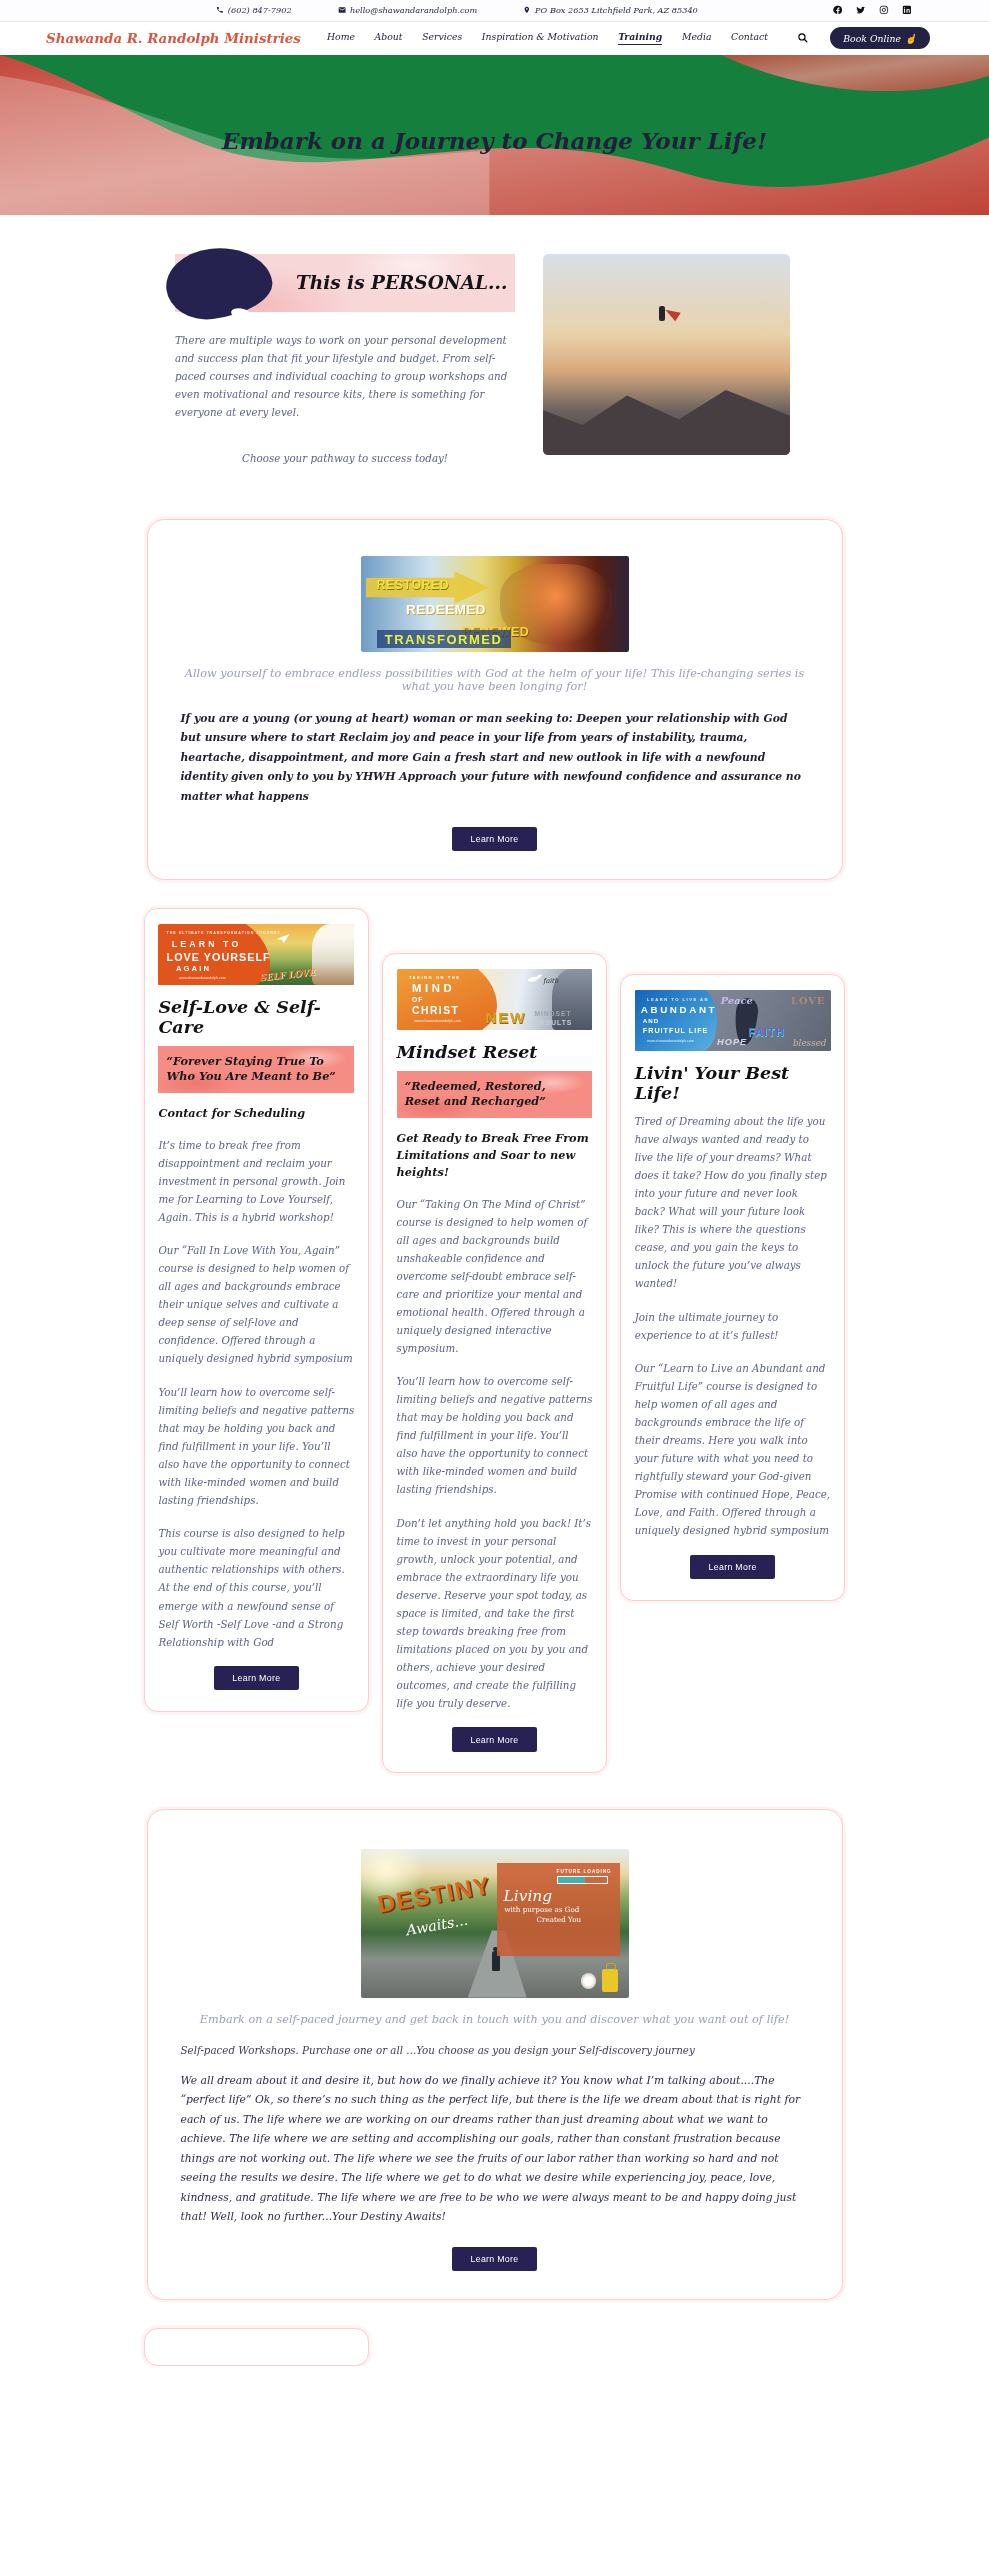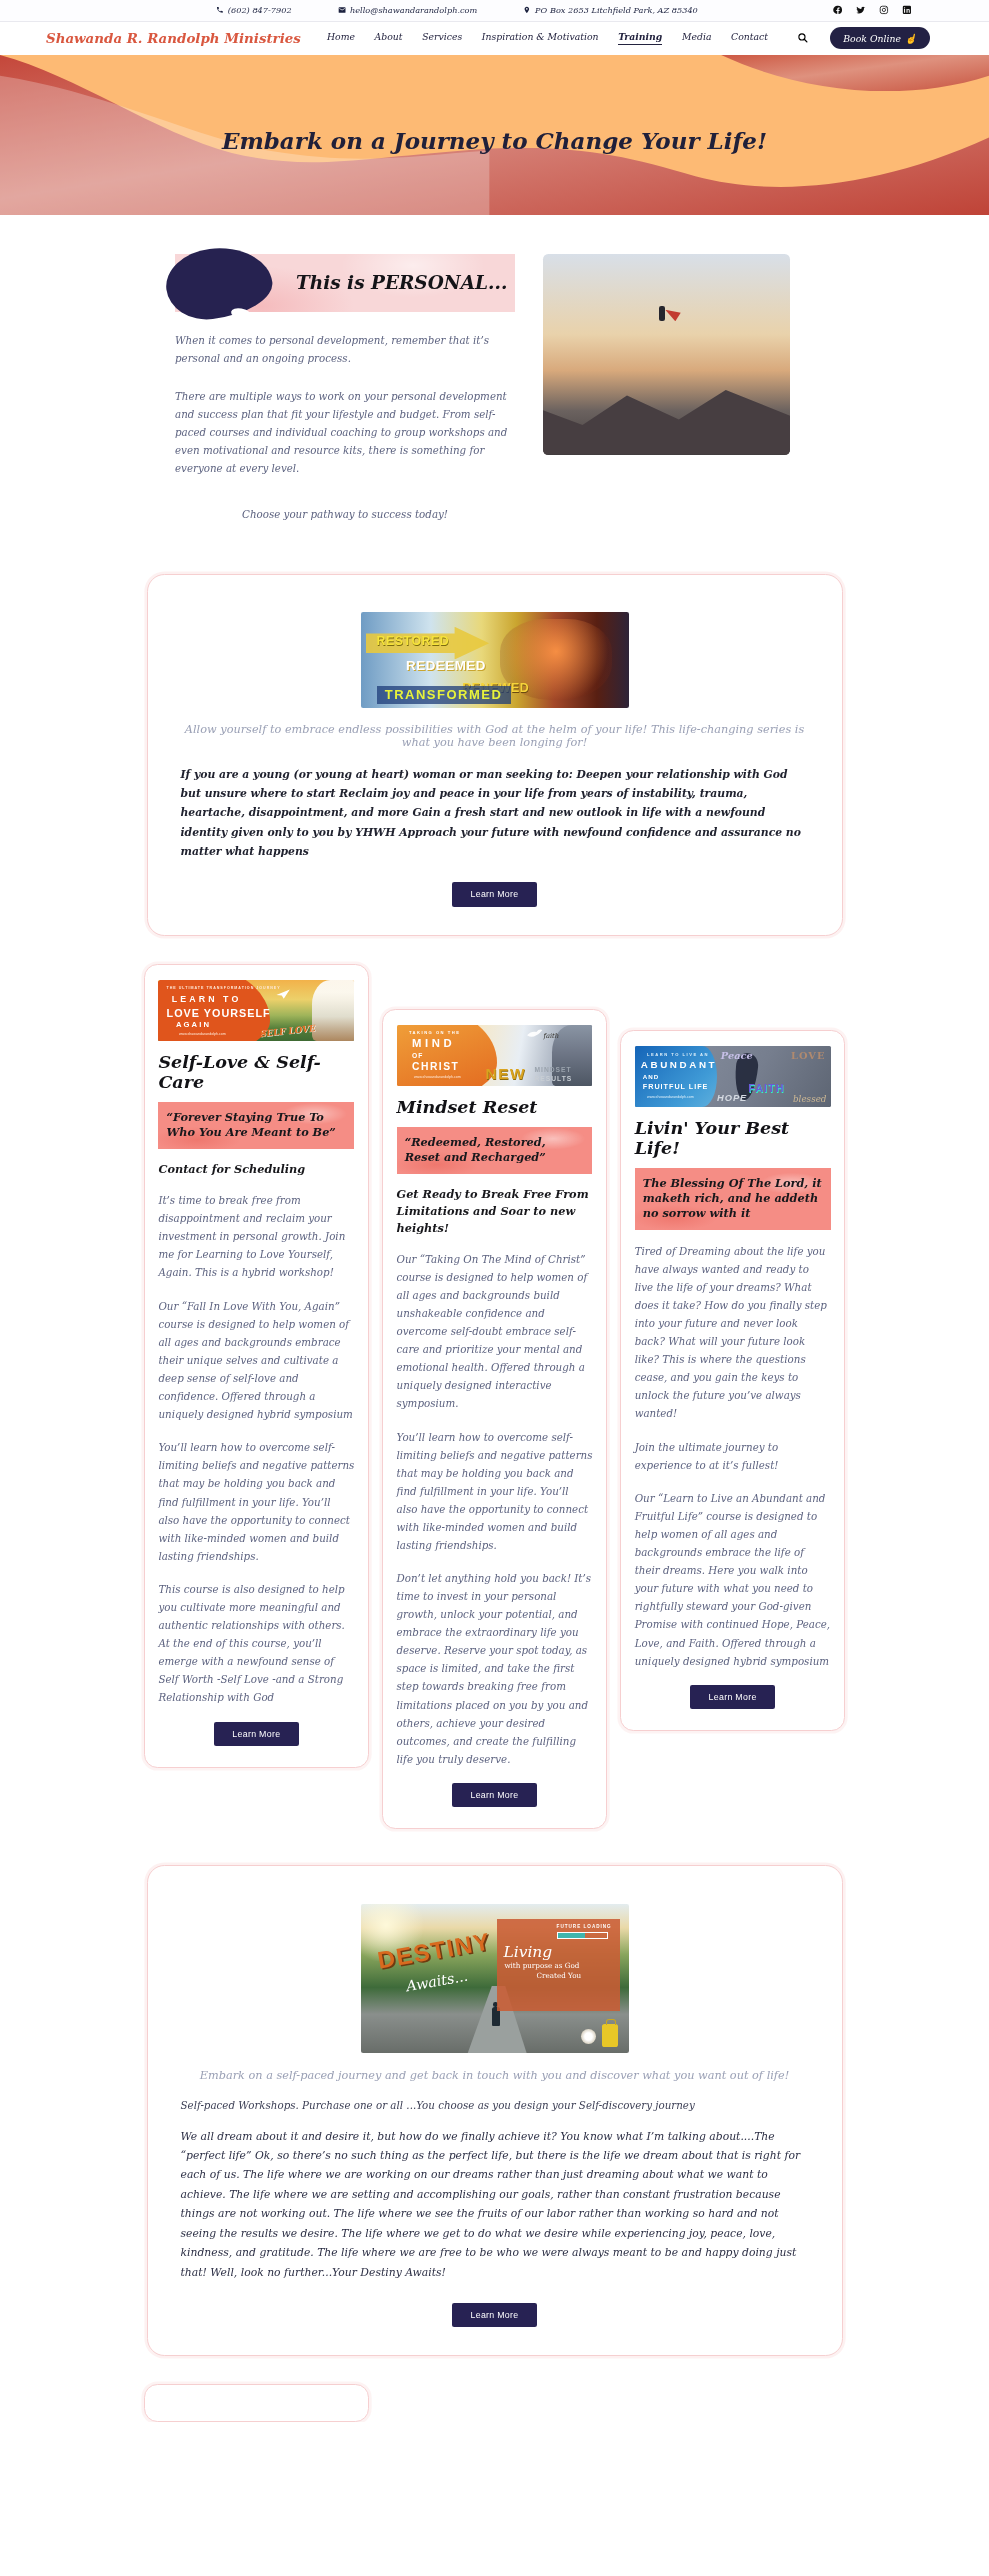--- a/index.html
+++ b/index.html
@@ -16,21 +16,21 @@
   
   .nav { height: 33px; display: flex; align-items: center; padding: 0 59px 0 46px; background: #fff; }
   .brand { font-family: "DejaVu Serif", serif; font-style: italic; font-weight: bold; color: #d9573f; font-size: 13.4px; white-space: nowrap; }
   .menu { display: flex; gap: 19.6px; margin-left: auto; font-family: "DejaVu Serif", serif; font-style: italic; font-size: 9.3px; color: #23233f; }
   .menu span { cursor: pointer; padding-bottom: 2.1px; }
   .menu span.active { font-weight: bold; border-bottom: 1px solid #23233f; }
   .searchbox { margin-left: 29px; color: #000; cursor: pointer; display: inline-flex; }
   .book-btn { margin-left: 21.6px; background: #232144; color: #fff; border: none; border-radius: 11.3px; padding: 5.2px 13.4px; font-family: "DejaVu Serif", serif; font-style: italic; font-size: 9.3px; cursor: pointer; display: inline-flex; gap: 4.1px; align-items: center; }
 
   
-  .hero { position: relative; height: 160px; overflow: hidden; background: #fdba74; }
+  .hero { position: relative; height: 160px; overflow: hidden; background: #15803d; }
   .hero svg.wave { position: absolute; inset: 0; width: 100%; height: 100%; }
   .hero h1 { position: absolute; top: 72px; left: 0; right: 0; text-align: center; font-family: "DejaVu Serif", serif; font-style: italic; font-weight: bold; font-size: 23px; color: #20203a; }
 
   
   .personal { display: flex; gap: 28px; padding: 39px 144px 36px 175px; }
   .personal-left { width: 340px; }
   .p-banner { position: relative; height: 58px; background: #f8d7d8;
     background-image: radial-gradient(ellipse 103px 46px at 70% 20%, rgba(255,255,255,.55), transparent 70%), radial-gradient(ellipse 134px 57px at 25% 90%, rgba(244,180,182,.8), transparent 70%);
     display: flex; align-items: center; }
   .blob { position: absolute; left: -9.3px; top: -5.2px; width: 106px; height: 70px; background: #262250; border-radius: 45% 55% 60% 40% / 50% 58% 42% 50%; transform: rotate(-7deg); }
@@ -237,21 +237,20 @@
   </svg>
   <h1>Embark on a Journey to Change Your Life!</h1>
 </div>
 
 <section class="personal">
   <div class="personal-left">
     <div class="p-banner">
       <span class="blob"></span>
       <h2>This is PERSONAL...</h2>
     </div>
-    <p>When it comes to personal development, remember that it’s personal and an ongoing process.</p>
     <p>There are multiple ways to work on your personal development and success plan that fit your lifestyle and budget. From self-paced courses and individual coaching to group workshops and even motivational and resource kits, there is something for everyone at every level.</p>
     <p class="center">Choose your pathway to success today!</p>
   </div>
   <div class="photo">
     <span class="rock"></span>
     <span class="figure"></span>
     <span class="cape"></span>
   </div>
 </section>
 
@@ -332,23 +331,20 @@
       <span class="a2">AND</span>
       <span class="a3">FRUITFUL LIFE</span>
       <span class="site">www.shawandarandolph.com</span>
       <span class="wd-peace">Peace</span>
       <span class="wd-love">LOVE</span>
       <span class="wd-hope">HOPE</span>
       <span class="wd-faith">FAITH</span>
       <span class="wd-blessed">blessed</span>
     </div>
     <h3 class="c-title">Livin' Your Best Life!</h3>
-    <div class="quote">
-      <span>The Blessing Of The Lord, it maketh rich, and he addeth no sorrow with it</span>
-    </div>
     <p class="bodytext">Tired of Dreaming about the life you have always wanted and ready to live the life of your dreams? What does it take? How do you finally step into your future and never look back? What will your future look like? This is where the questions cease, and you gain the keys to unlock the future you’ve always wanted!</p>
     <p class="bodytext">Join the ultimate journey to experience to at it’s fullest!</p>
     <p class="bodytext">Our “Learn to Live an Abundant and Fruitful Life” course is designed to help women of all ages and backgrounds embrace the life of their dreams. Here you walk into your future with what you need to rightfully steward your God-given Promise with continued Hope, Peace, Love, and Faith. Offered through a uniquely designed hybrid symposium</p>
     <button class="btn">Learn More</button>
   </article>
 </div>
 
 <section class="bigcard" style="margin-top:36px">
   <div class="img-destiny">
     <span class="sun"></span>

